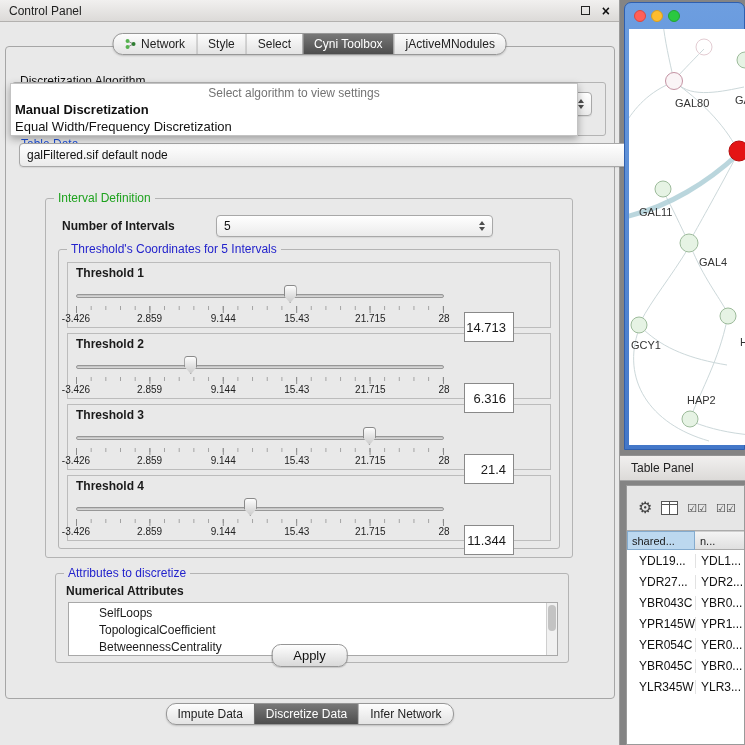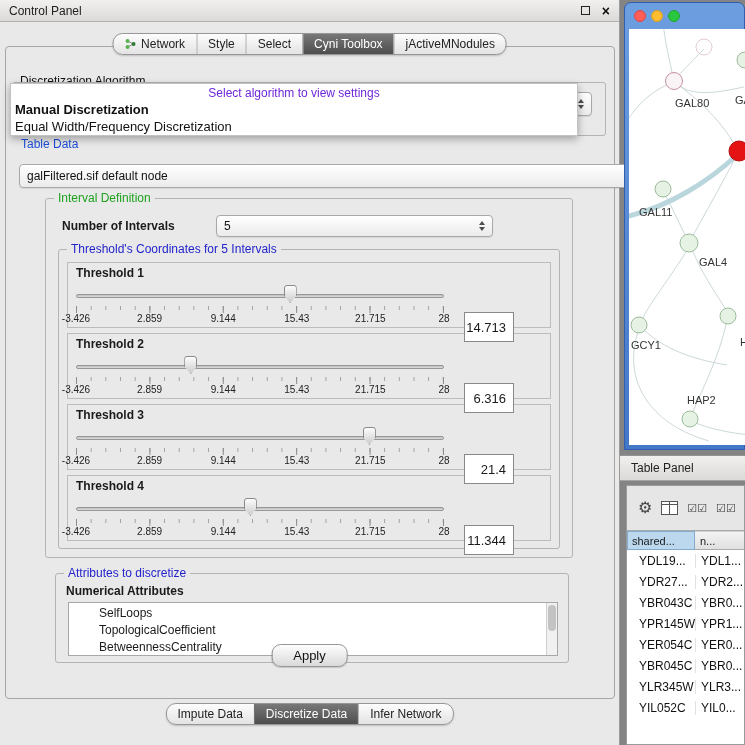--- a/index.html
+++ b/index.html
@@ -42,27 +42,27 @@
     background:linear-gradient(#ffffff,#ebebeb); display:flex; align-items:center;
     padding:0 7px; font-size:12px; color:#111; box-shadow:0 1px 1px rgba(0,0,0,.08); }
   .algo-combo { position:absolute; left:19px; top:92px; width:573px; z-index:2; }
   .arrs { margin-left:auto; display:flex; flex-direction:column; align-items:center; gap:2px; }
   .arr-up { width:0; height:0; border-left:3px solid transparent; border-right:3px solid transparent; border-bottom:4px solid #4e4e4e; }
   .arr-down { width:0; height:0; border-left:3px solid transparent; border-right:3px solid transparent; border-top:4px solid #4e4e4e; }
 
   
   .popup { position:absolute; left:10px; top:83px; width:568px; height:53px; z-index:20;
     background:#fff; border:1px solid #c3c3c3; box-shadow:0 3px 8px rgba(0,0,0,.32); }
-  .popup-placeholder { text-align:center; color:#6d28d9; font-size:12px; line-height:15px; padding-top:2px; }
+  .popup-placeholder { text-align:center; color:#737373; font-size:12px; line-height:15px; padding-top:2px; }
   .popup-item { font-size:13px; color:#111; line-height:17px; padding-left:4px; }
   .popup-item.bold { font-weight:bold; }
 
   
   .td-label { position:absolute; left:21px; top:137px; font-size:12px; color:#1d4ed8; }
-  .td-combo { position:absolute; left:19px; top:164px; width:670px;text-align:center; }
+  .td-combo { position:absolute; left:19px; top:143px; width:670px;text-align:center; }
 
   
   .group { position:absolute; border:1px solid #b4b4b4; border-radius:3px; }
   .group-title { position:absolute; top:-8px; left:8px; background:#e9e9e9; padding:0 4px; font-size:12px; }
   .t-green { color:#1ea21e; }
   .t-blue { color:#2323cc; }
 
   .interval-group { left:45px; top:198px; width:528px; height:360px; }
   .count-label { position:absolute; left:16px; top:20px; font-weight:bold; font-size:12px; }
   .count-combo { position:absolute; left:170px; top:16px; width:277px; height:22px; }
@@ -413,18 +413,14 @@
         <span class="tp-c1">YER0...</span>
       </div>
     <div class="tp-row">
         <span class="tp-c0">YBR045C</span>
         <span class="tp-c1">YBR0...</span>
       </div>
     <div class="tp-row">
         <span class="tp-c0">YLR345W</span>
         <span class="tp-c1">YLR3...</span>
       </div>
-    <div class="tp-row">
-        <span class="tp-c0">YIL052C</span>
-        <span class="tp-c1">YIL0...</span>
-      </div>
   </div>
 </div>
 
 </body></html>

